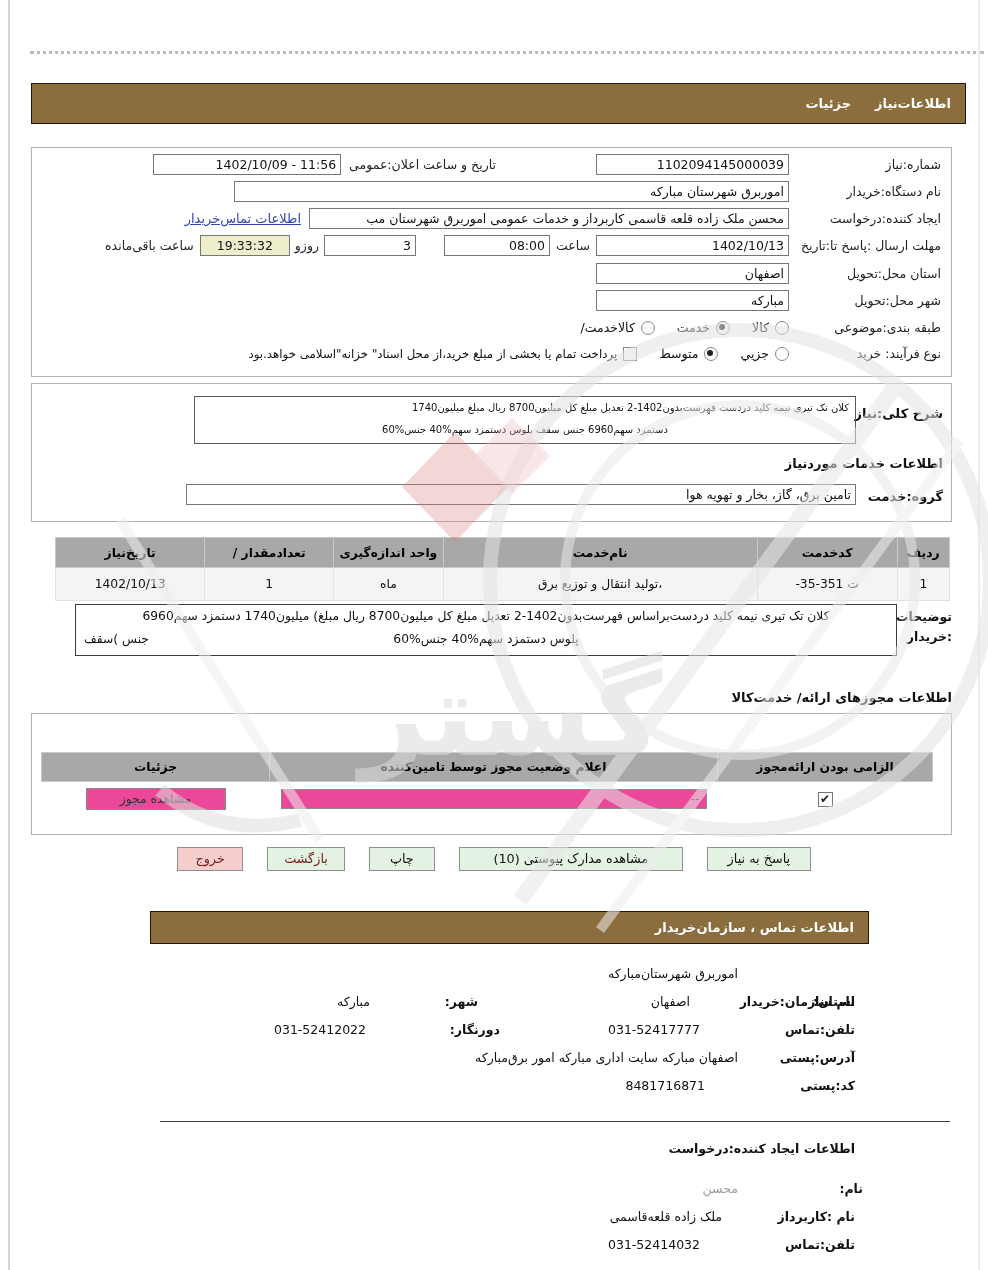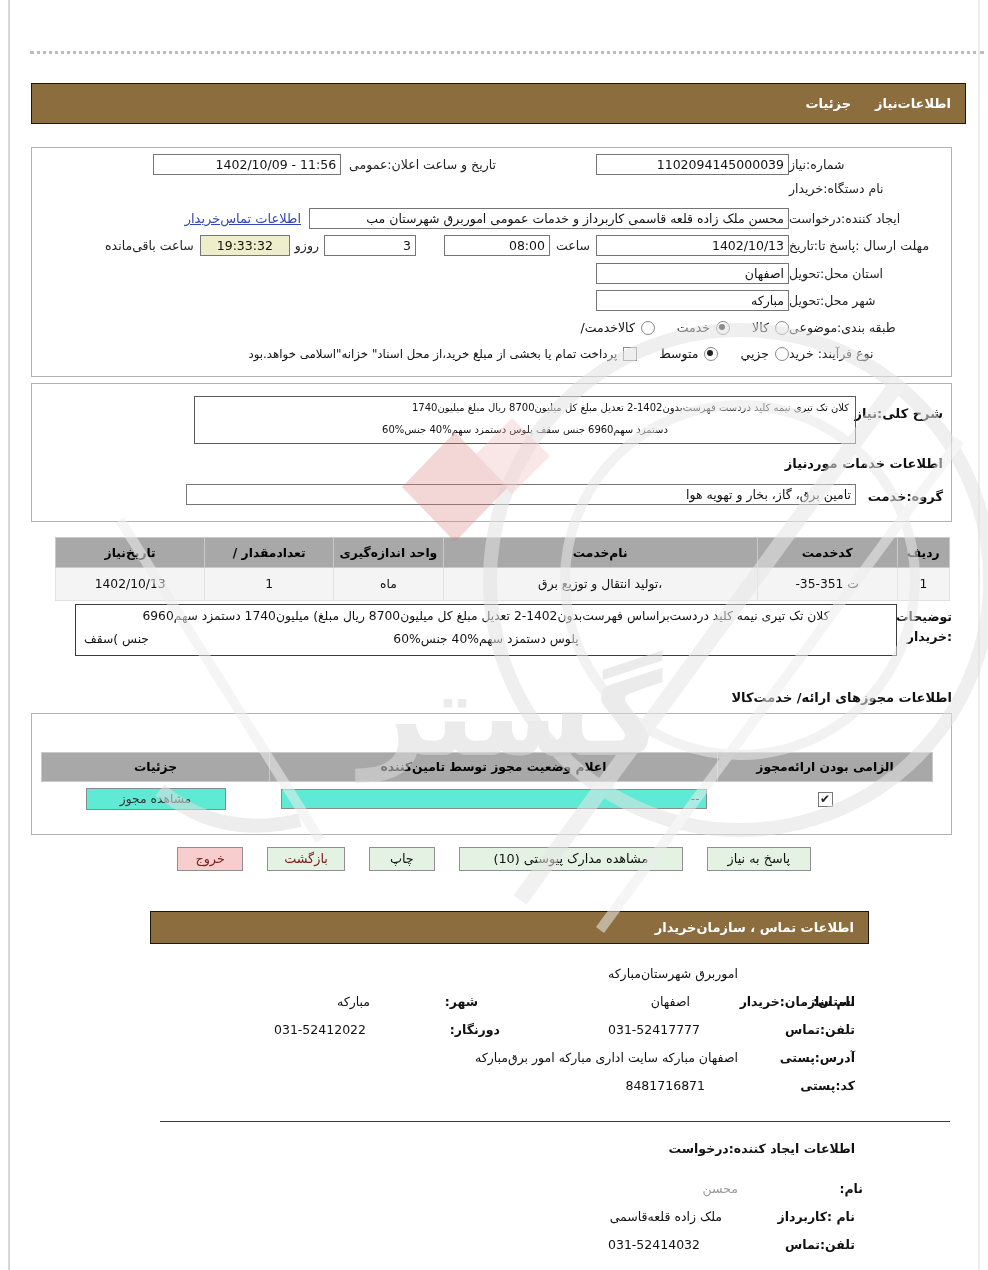--- a/index.html
+++ b/index.html
@@ -9,21 +9,21 @@
   #dotline{position:absolute;left:30px;right:4px;top:51px;border-top:3px dotted #bdbdbd;height:0;}
   
   .brownbar{position:absolute;background:#8b6d3e;border:1px solid #241605;color:#fff;}
   #tabbar{left:31px;top:83px;width:919px;height:39px;display:flex;flex-direction:row;
           align-items:center;padding-right:14px;gap:24px;font-weight:bold;font-size:13px;}
   .tab{cursor:pointer;white-space:nowrap;}
   
   .panel{position:absolute;background:#fff;border:1px solid #b2b2b2;}
   #box1{left:31px;top:147px;width:919px;height:228px;}
   .frow{position:absolute;right:0;left:0;display:flex;flex-direction:row;align-items:center;padding-right:10px;}
-  .flabel{width:152px;text-align:left;font-size:12.5px;color:#222;flex:none;}
+  .flabel{width:152px;text-align:right;font-size:12.5px;color:#222;flex:none;}
   .inp{border:1px solid #767676;background:#fff;height:19px;line-height:19px;font-size:12.5px;
        padding:0 4px;overflow:hidden;white-space:nowrap;flex:none;}
   .ltr{direction:ltr;text-align:right;}
   .link{color:#3047b5;text-decoration:underline;font-size:13px;margin-right:8px;white-space:nowrap;cursor:pointer;}
   .radio{width:12px;height:12px;border:1px solid #8a8a8a;border-radius:50%;background:#fdfdfd;
          flex:none;position:relative;margin-left:6px;}
   .radio.on::after{content:"";position:absolute;left:2px;top:2px;width:6px;height:6px;border-radius:50%;background:#222;}
   .chk{width:12px;height:12px;border:1px solid #8a8a8a;background:#fdfdfd;flex:none;margin-left:6px;
        font-size:11px;line-height:12px;text-align:center;color:#222;}
   .optlabel{font-size:12.5px;margin-left:22px;white-space:nowrap;}
@@ -44,21 +44,21 @@
   #notesbox{position:absolute;left:75px;top:604px;width:820px;height:50px;border:1px solid #3c3c3c;
             font-size:12.3px;line-height:23px;background:#fff;}
   #notesbox .l1{text-align:center;white-space:nowrap;overflow:hidden;padding:0 6px;}
   #notesbox .l2{position:relative;text-align:center;}
   #notesbox .l2 .left{position:absolute;left:8px;top:0;}
   
   #permbox{left:31px;top:713px;width:919px;height:120px;}
   #permtbl{position:absolute;right:18px;top:38px;direction:rtl;}
   #permtbl th{background:#a8a8a8;color:#000;font-size:12.3px;font-weight:bold;height:26px;border:1px solid #c9c9c9;}
   #permtbl td{height:32px;text-align:center;border:none;}
-  .beige{background:#5eead4;border:1px solid #8a8a8a;}
+  .beige{background:#ec4899;border:1px solid #8a8a8a;}
   #statusinp{width:412px;height:18px;line-height:18px;text-align:right;padding:0 6px;font-size:12px;margin:0 8px;}
   #viewpermit{width:138px;height:20px;line-height:20px;font-size:12.3px;color:#333;cursor:pointer;display:inline-block;}
   .permchk{width:13px;height:13px;border:1px solid #777;background:#fff;display:inline-block;
            font-size:12px;line-height:13px;color:#222;}
   
   #actions{position:absolute;left:0;right:0;top:847px;display:flex;flex-direction:row;justify-content:center;
            gap:24px;align-items:center;}
   .abtn{height:22px;line-height:22px;border:1px solid #8f8f8f;background:#e3f2e3;font-size:12.8px;
         padding:0 16px;text-align:center;cursor:pointer;white-space:nowrap;color:#111;}
   .abtn.red{background:#f7cdcd;color:#78201c;}
@@ -91,20 +91,21 @@
 
   <div id="box1" class="panel z">
     <div class="frow" style="top:6px;">
       <span class="flabel">شماره:نیاز</span>
       <span class="inp ltr" style="width:183px;">1102094145000039</span>
       <span class="flabel" style="width:auto;margin-right:100px;">تاریخ و ساعت اعلان:عمومی</span>
       <span class="inp ltr" style="width:178px;margin-right:8px;">1402/10/09 - 11:56</span>
     </div>
     <div class="frow" style="top:33px;">
       <span class="flabel">نام دستگاه:خریدار</span>
+      <span class="inp" style="width:545px;">اموربرق شهرستان مبارکه</span>
     </div>
     <div class="frow" style="top:60px;">
       <span class="flabel">ایجاد کننده:درخواست</span>
       <span class="inp" style="width:470px;">محسن ملک زاده قلعه قاسمی کاربرداز و خدمات عمومی اموربرق شهرستان مب</span>
       <span class="link">اطلاعات تماس‌خریدار</span>
     </div>
     <div class="frow" style="top:87px;">
       <span class="flabel">مهلت ارسال :پاسخ تا:تاریخ</span>
       <span class="inp ltr" style="width:183px;">1402/10/13</span>
       <span class="flabel" style="width:auto;margin-right:6px;margin-left:6px;">ساعت</span>

